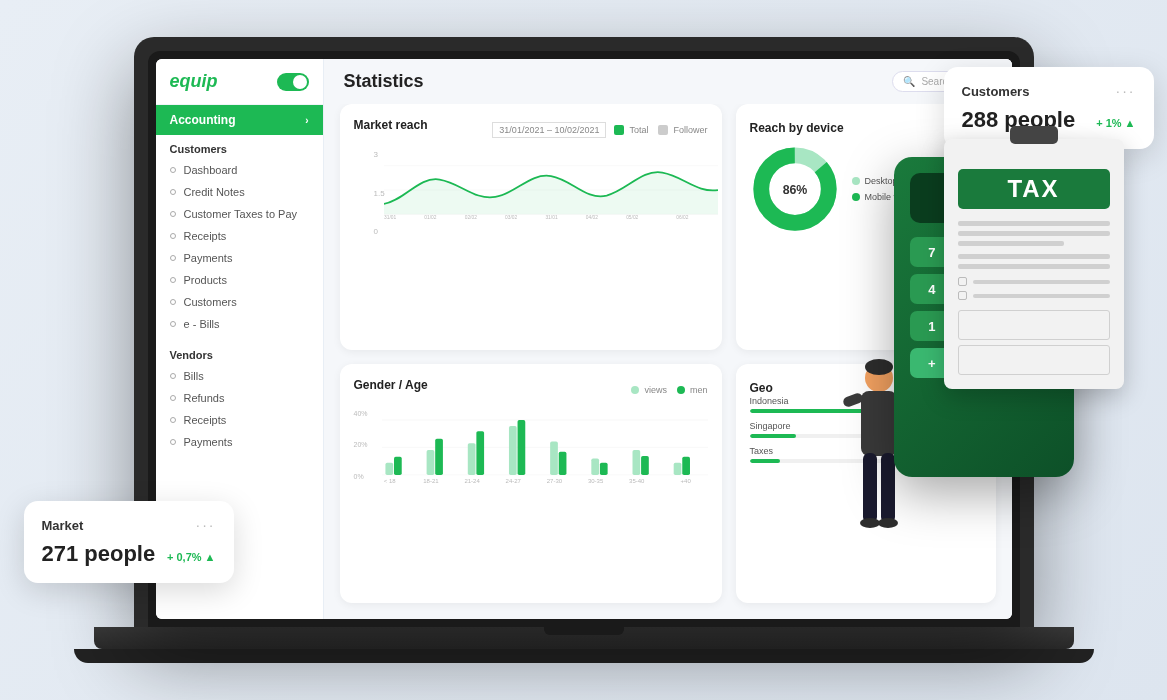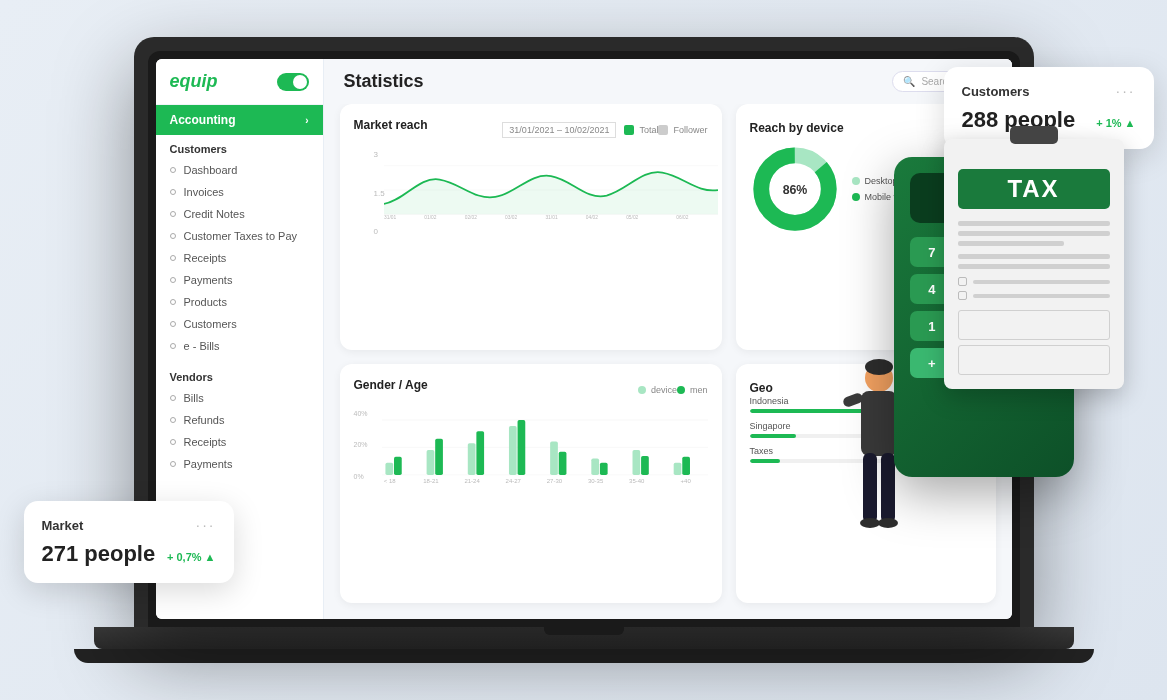--- a/index.html
+++ b/index.html
@@ -229,20 +229,21 @@
       border: 1px solid #ddd;
       border-radius: 0;
       padding: 2px 6px;
       display: flex;
       align-items: center;
       gap: 4px;
     }
     .legend {
       display: flex;
       align-items: center;
+      gap: 10px;
       font-size: 9px;
       color: #888;
     }
     .legend-dot {
       width: 8px;
       height: 8px;
       border-radius: 2px;
     }
 
     
@@ -423,24 +424,20 @@
             <div class="accounting-tab">
               <span>Accounting</span>
               <span class="chevron">›</span>
             </div>
 
             <div class="sidebar-section-label">Customers</div>
 
             <div class="sidebar-item">
               <span class="dot"></span>
               <span>Dashboard</span>
-            </div>
-            <div class="sidebar-item">
-              <span class="dot"></span>
-              <span>Invoices</span>
             </div>
             <div class="sidebar-item">
               <span class="dot"></span>
               <span>Credit Notes</span>
             </div>
             <div class="sidebar-item">
               <span class="dot"></span>
               <span>Customer Taxes to Pay</span>
             </div>
             <div class="sidebar-item">
@@ -567,21 +564,21 @@
                   </div>
                 </div>
               </div>
 
               <div class="card gender-age-card">
                 <div class="gender-age-header">
                   <span class="card-title">Gender / Age</span>
                   <div class="legend">
                     <div class="donut-legend-item">
                       <div class="donut-legend-dot" style="background:#a8e6c3;border-radius:50%"></div>
-                      <span style="font-size:9px">device</span>
+                      <span style="font-size:9px">views</span>
                     </div>
                     <div class="donut-legend-item">
                       <div class="donut-legend-dot" style="background:#1db954;border-radius:50%"></div>
                       <span style="font-size:9px">men</span>
                     </div>
                   </div>
                 </div>
 
                 <div style="position:relative">
 

